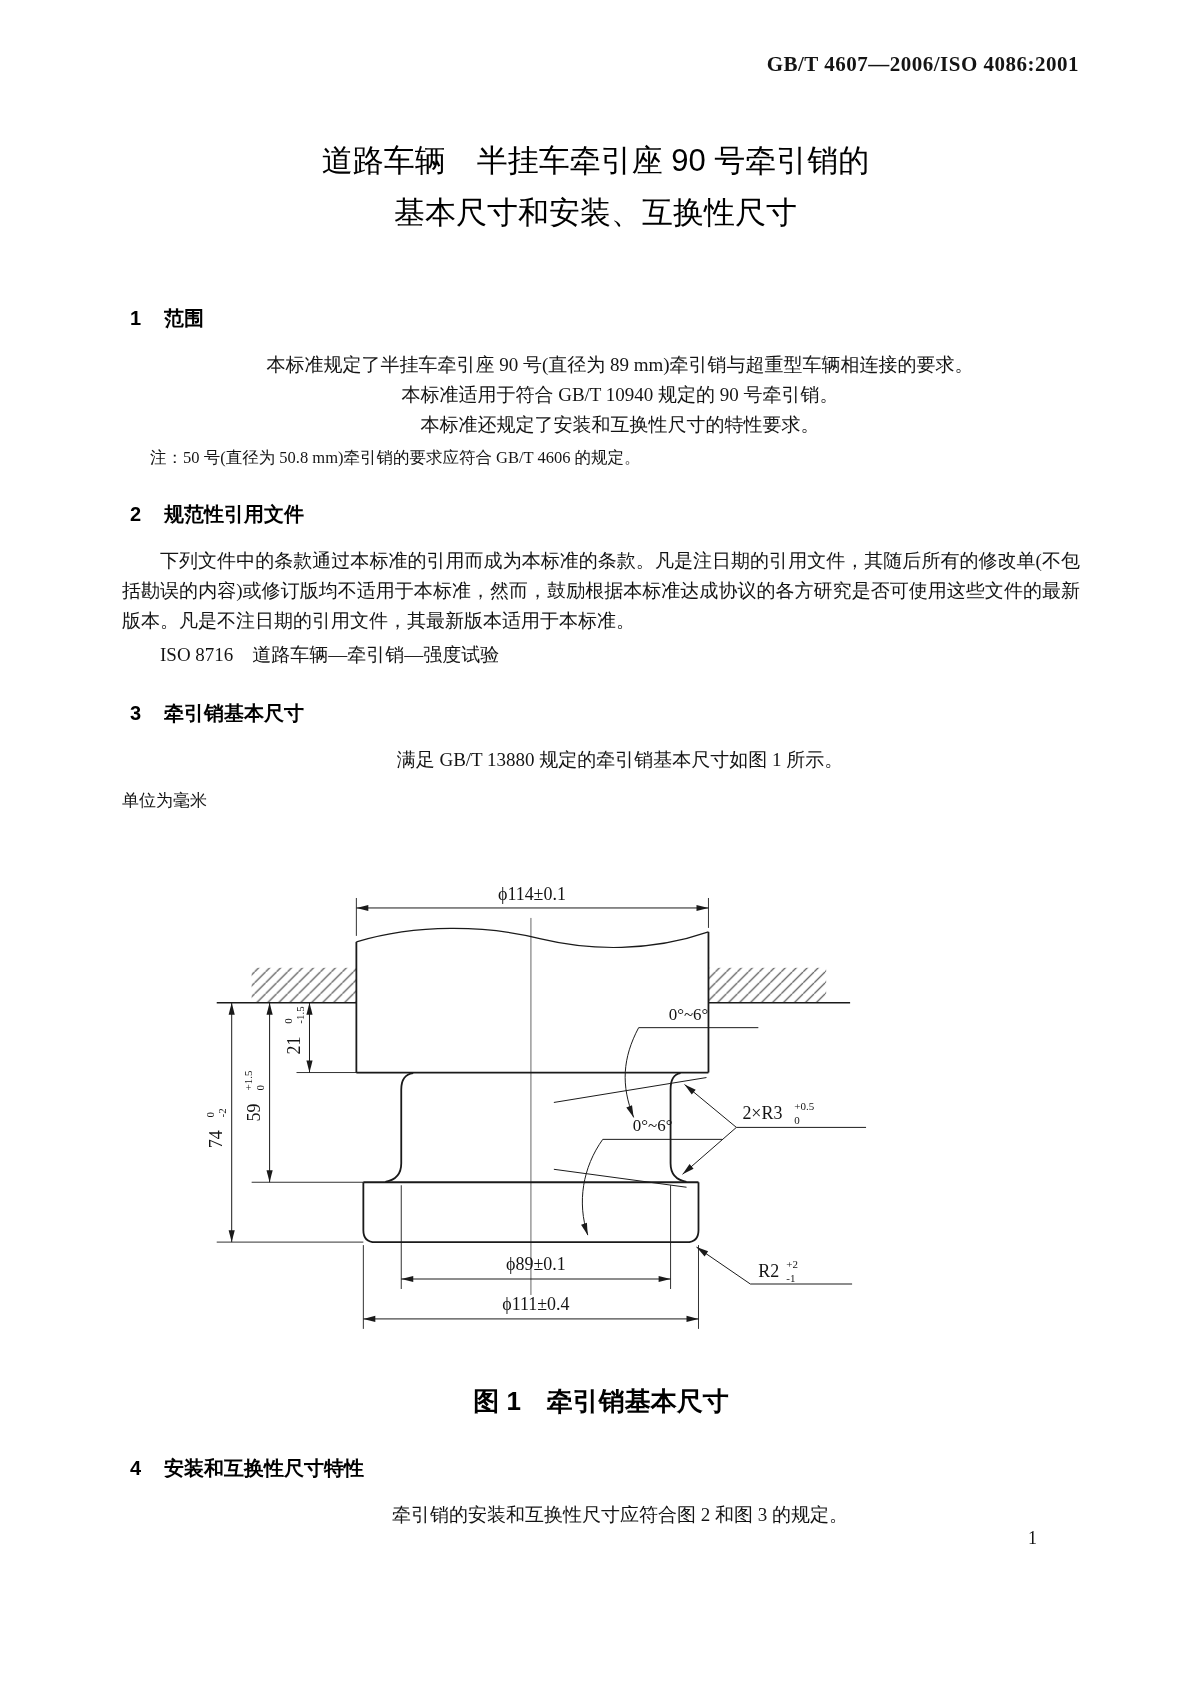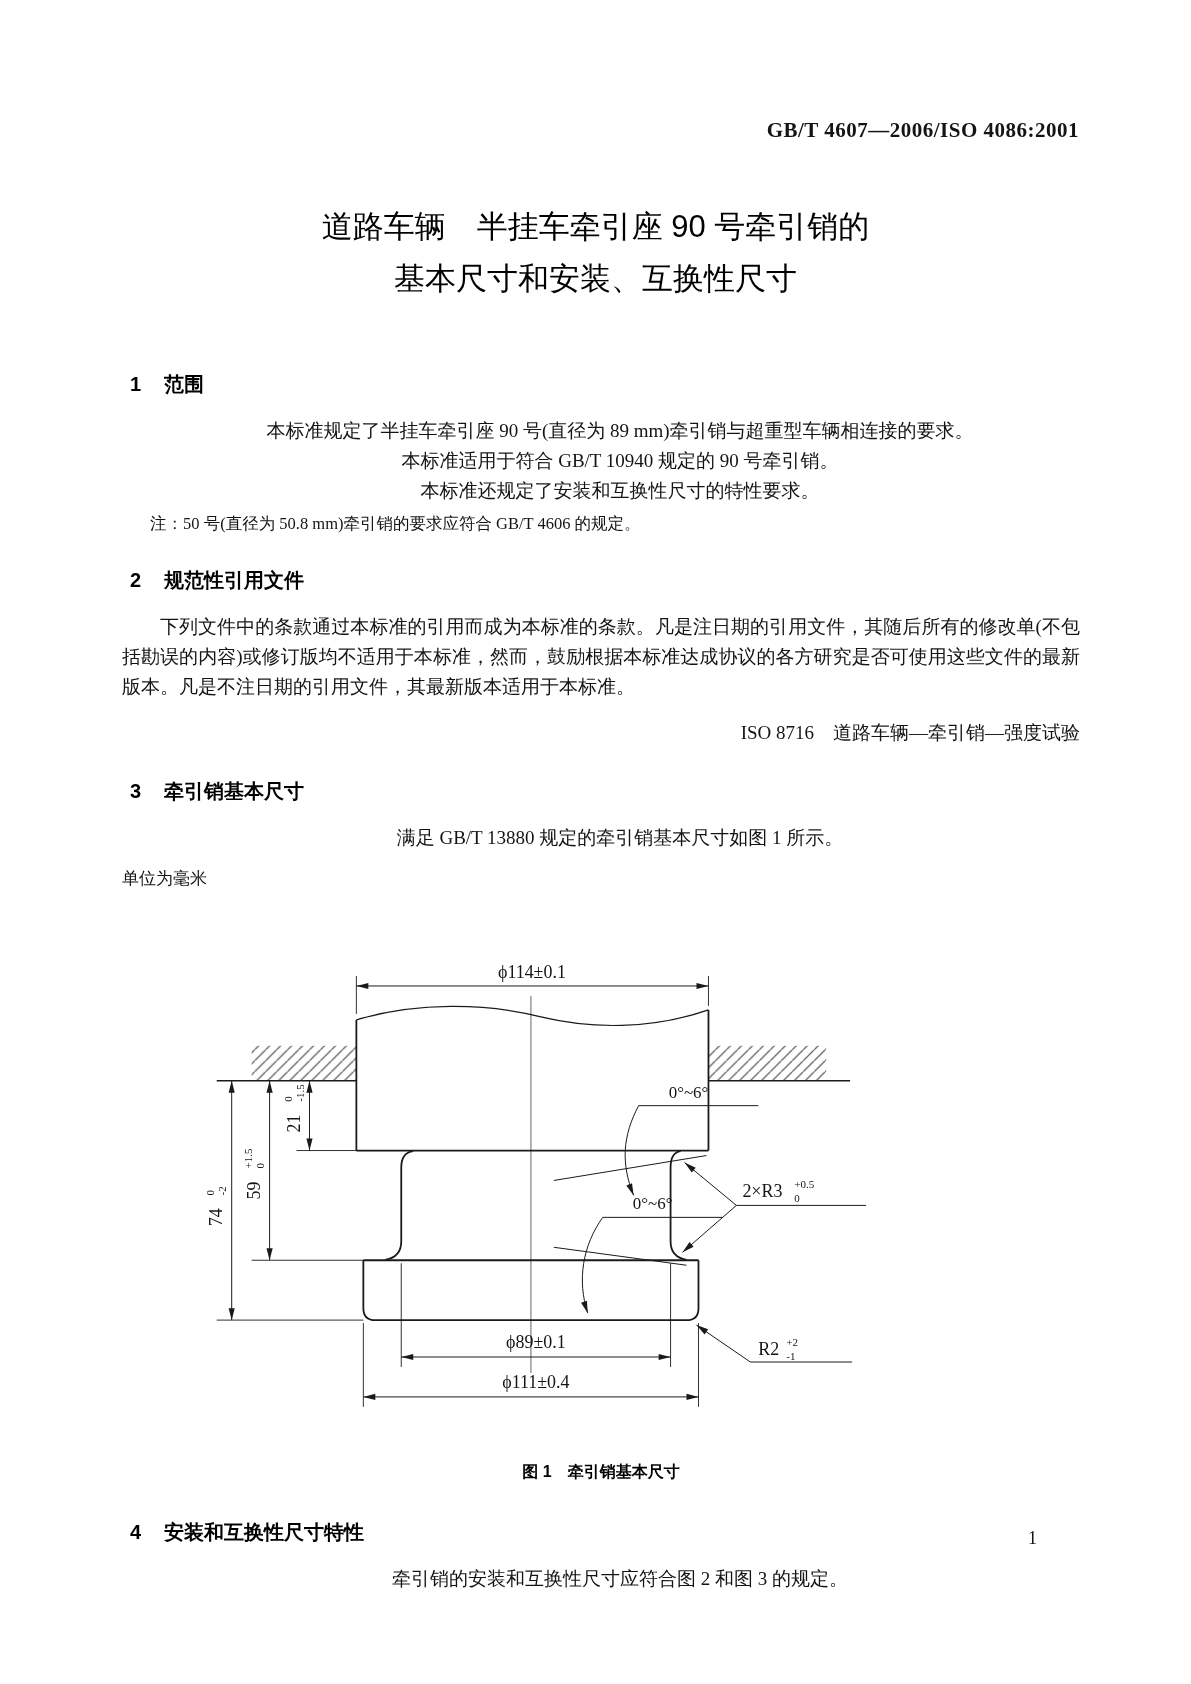--- a/index.html
+++ b/index.html
@@ -2,21 +2,21 @@
 <html><head>
 <meta charset="utf-8">
 <style>
   html,body{margin:0;padding:0;}
   body{
     width:1191px;height:1684px;background:#ffffff;color:#141414;
     font-family:"Liberation Serif","DejaVu Serif",serif;
     position:relative;overflow:hidden;
   }
   .header-row{
-    padding-top:118px;width:1079px;text-align:right;
+    padding-top:52px;width:1079px;text-align:right;
     font-family:"Liberation Serif","DejaVu Serif",serif;
     font-weight:bold;font-size:21px;letter-spacing:.5px;
   }
   .doc-title{
     margin-top:58px;text-align:center;
     font-family:"Liberation Sans","DejaVu Sans",sans-serif;
     font-weight:normal;font-size:31px;line-height:52px;color:#000;
   }
   .content{padding-left:122px;width:958px;}
   .sec-heading{
@@ -26,29 +26,29 @@
   .sec-heading .num{display:inline-block;min-width:34px;}
   .h-s1{margin-top:66px;}
   .h-s2{margin-top:30px;}
   .h-s3{margin-top:30px;}
   .h-s4{margin-top:36px;}
   p{margin:0;}
   .body-p{font-size:19px;line-height:30px;text-indent:2em;text-align:center;}
   .first-p{margin-top:18px;}
   .long-p{text-align:justify;}
   .note-p{font-size:16.5px;line-height:26px;text-indent:1.7em;margin-top:5px;}
-  .ref-p{font-size:19px;line-height:30px;text-indent:2em;margin-top:16px;text-align:right;}
+  .ref-p{font-size:19px;line-height:30px;text-indent:2em;margin-top:4px;}
   .unit-note{
     width:913px;font-size:17px;margin-top:14px;
   }
   .figure-wrap{margin-top:6px;margin-left:-10px;width:780px;}
   .fig-caption{
     width:958px;text-align:center;margin-top:18px;
     font-family:"Liberation Sans","DejaVu Sans",sans-serif;
-    font-weight:bold;font-size:16px;color:#000;
+    font-weight:bold;font-size:26px;color:#000;
   }
   .fig-caption .fig-no{margin-right:1em;}
   .page-number{
     position:absolute;left:1028px;top:1528px;font-size:18px;
   }
   svg text{
     font-family:"Liberation Serif","DejaVu Serif",serif;
     fill:#141414;
   }
   .dim-txt{font-size:18px;}

